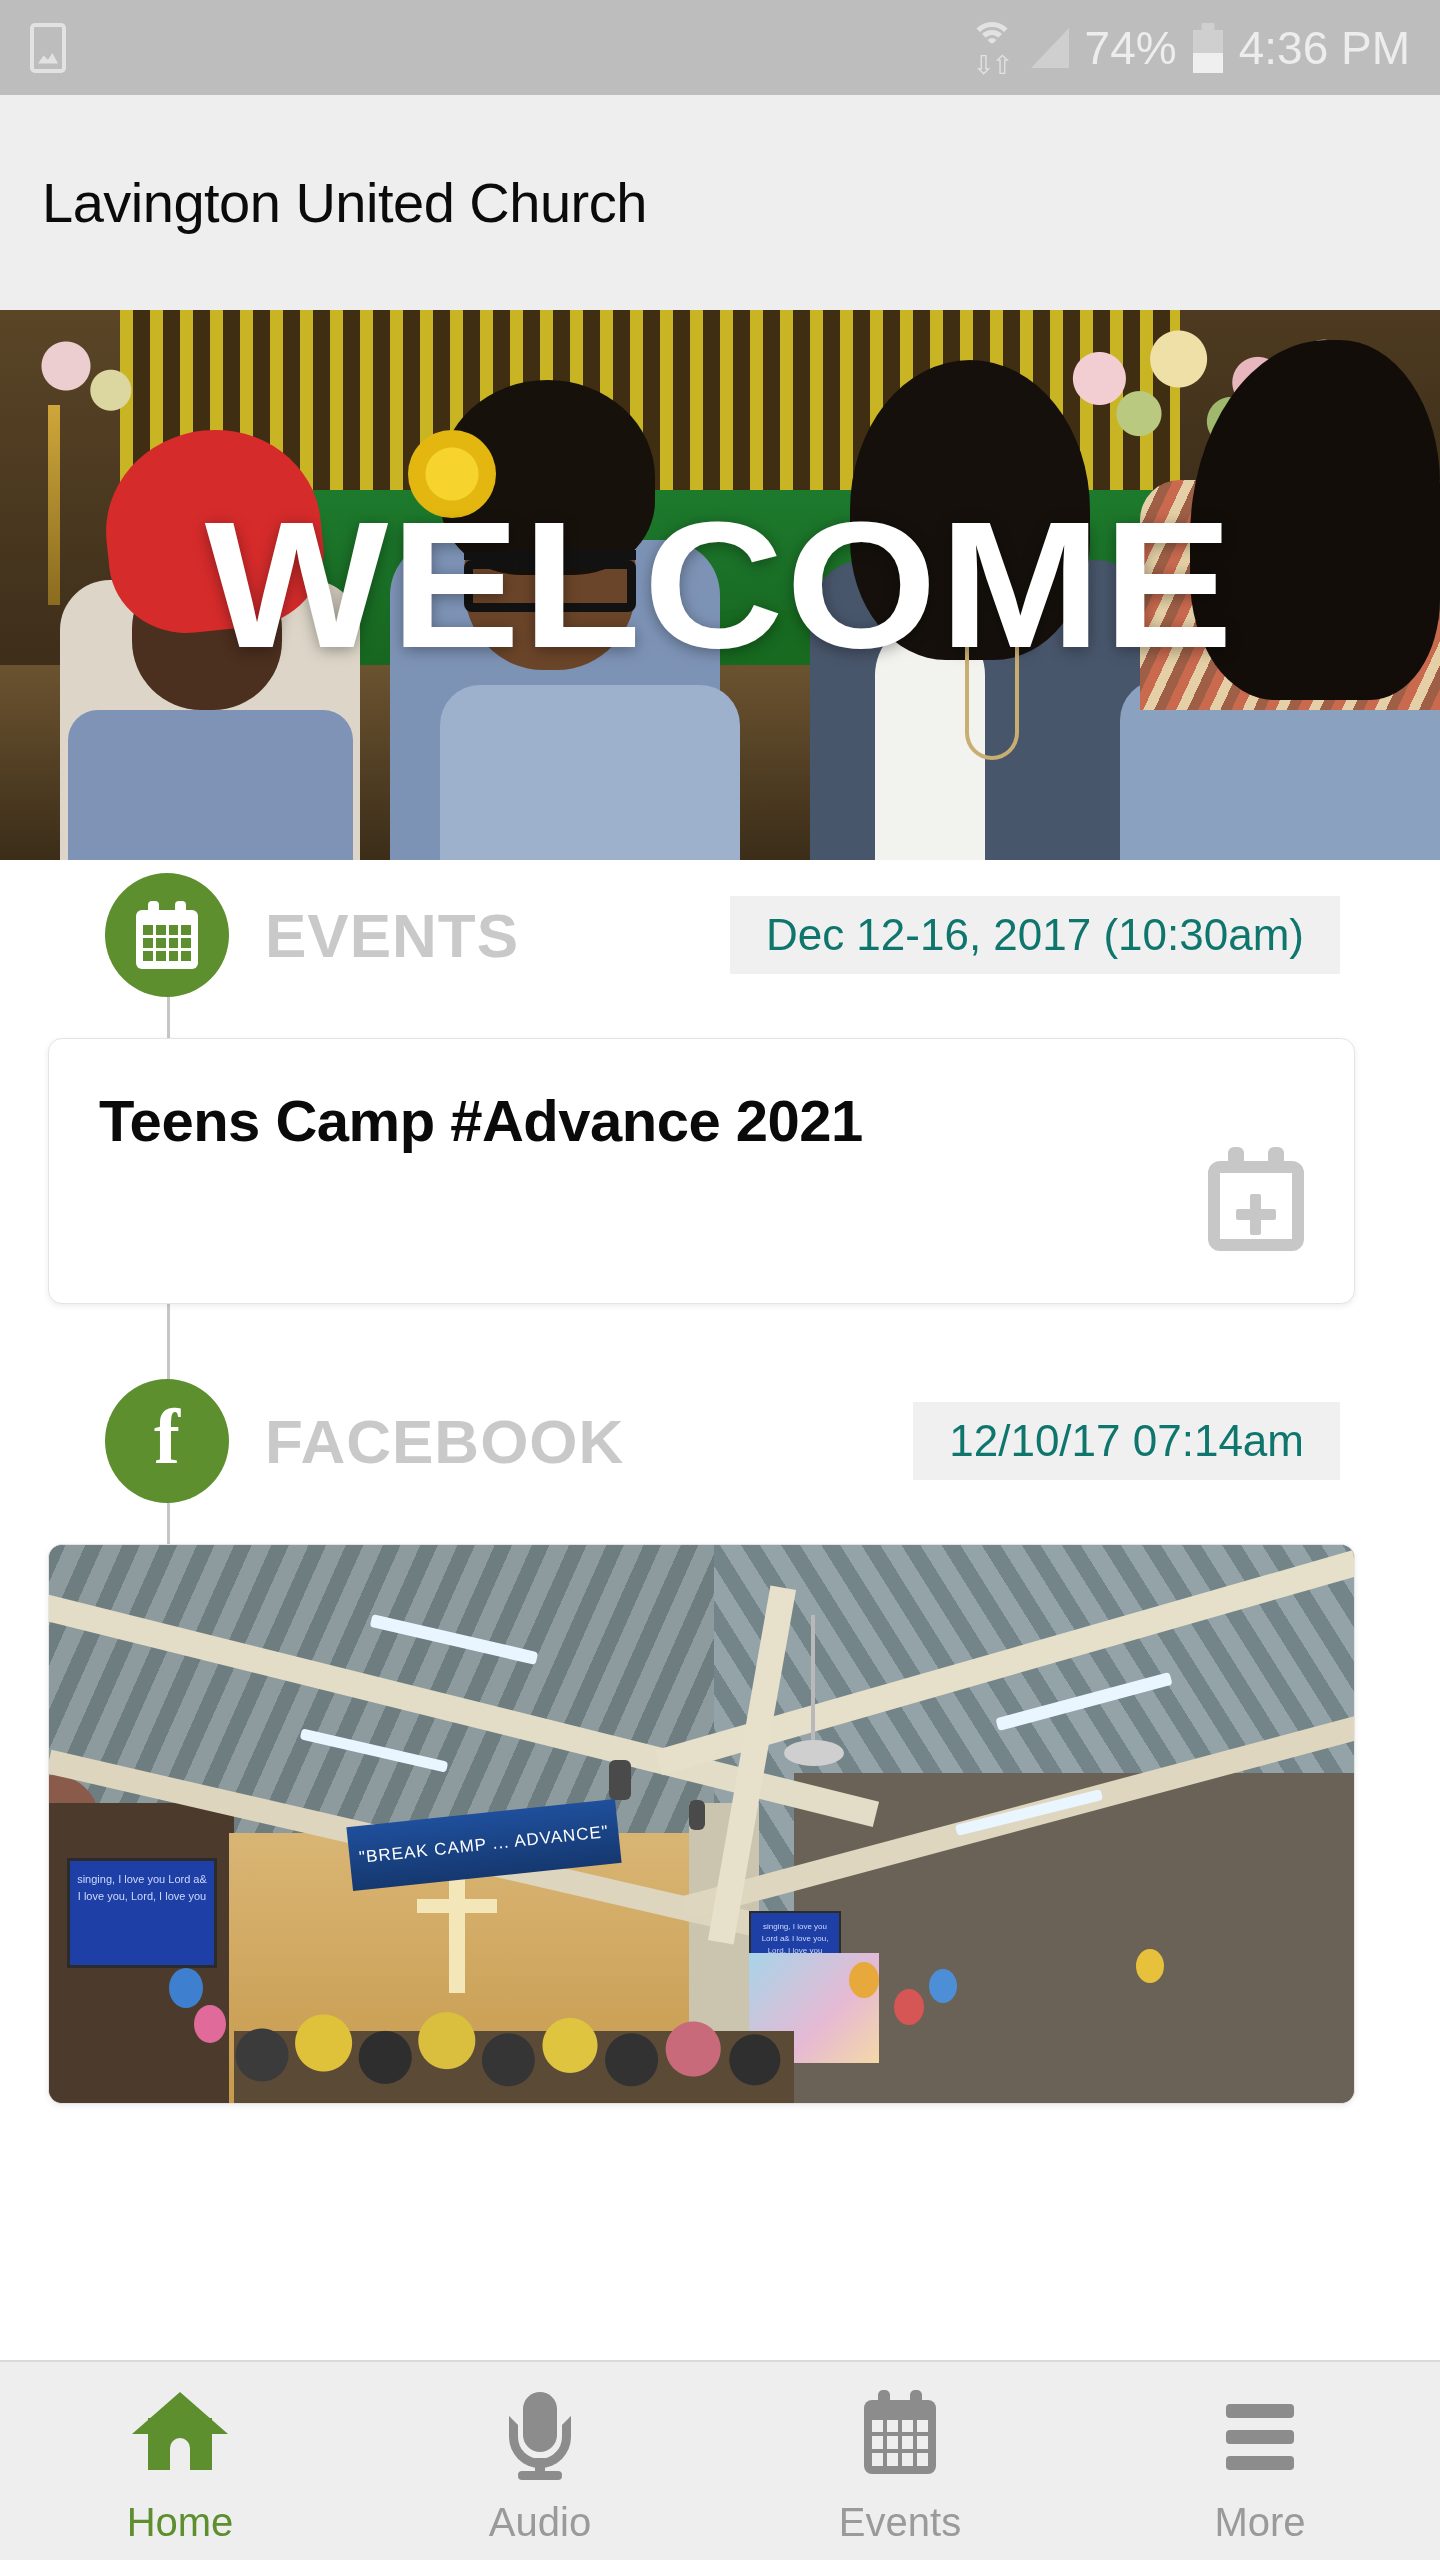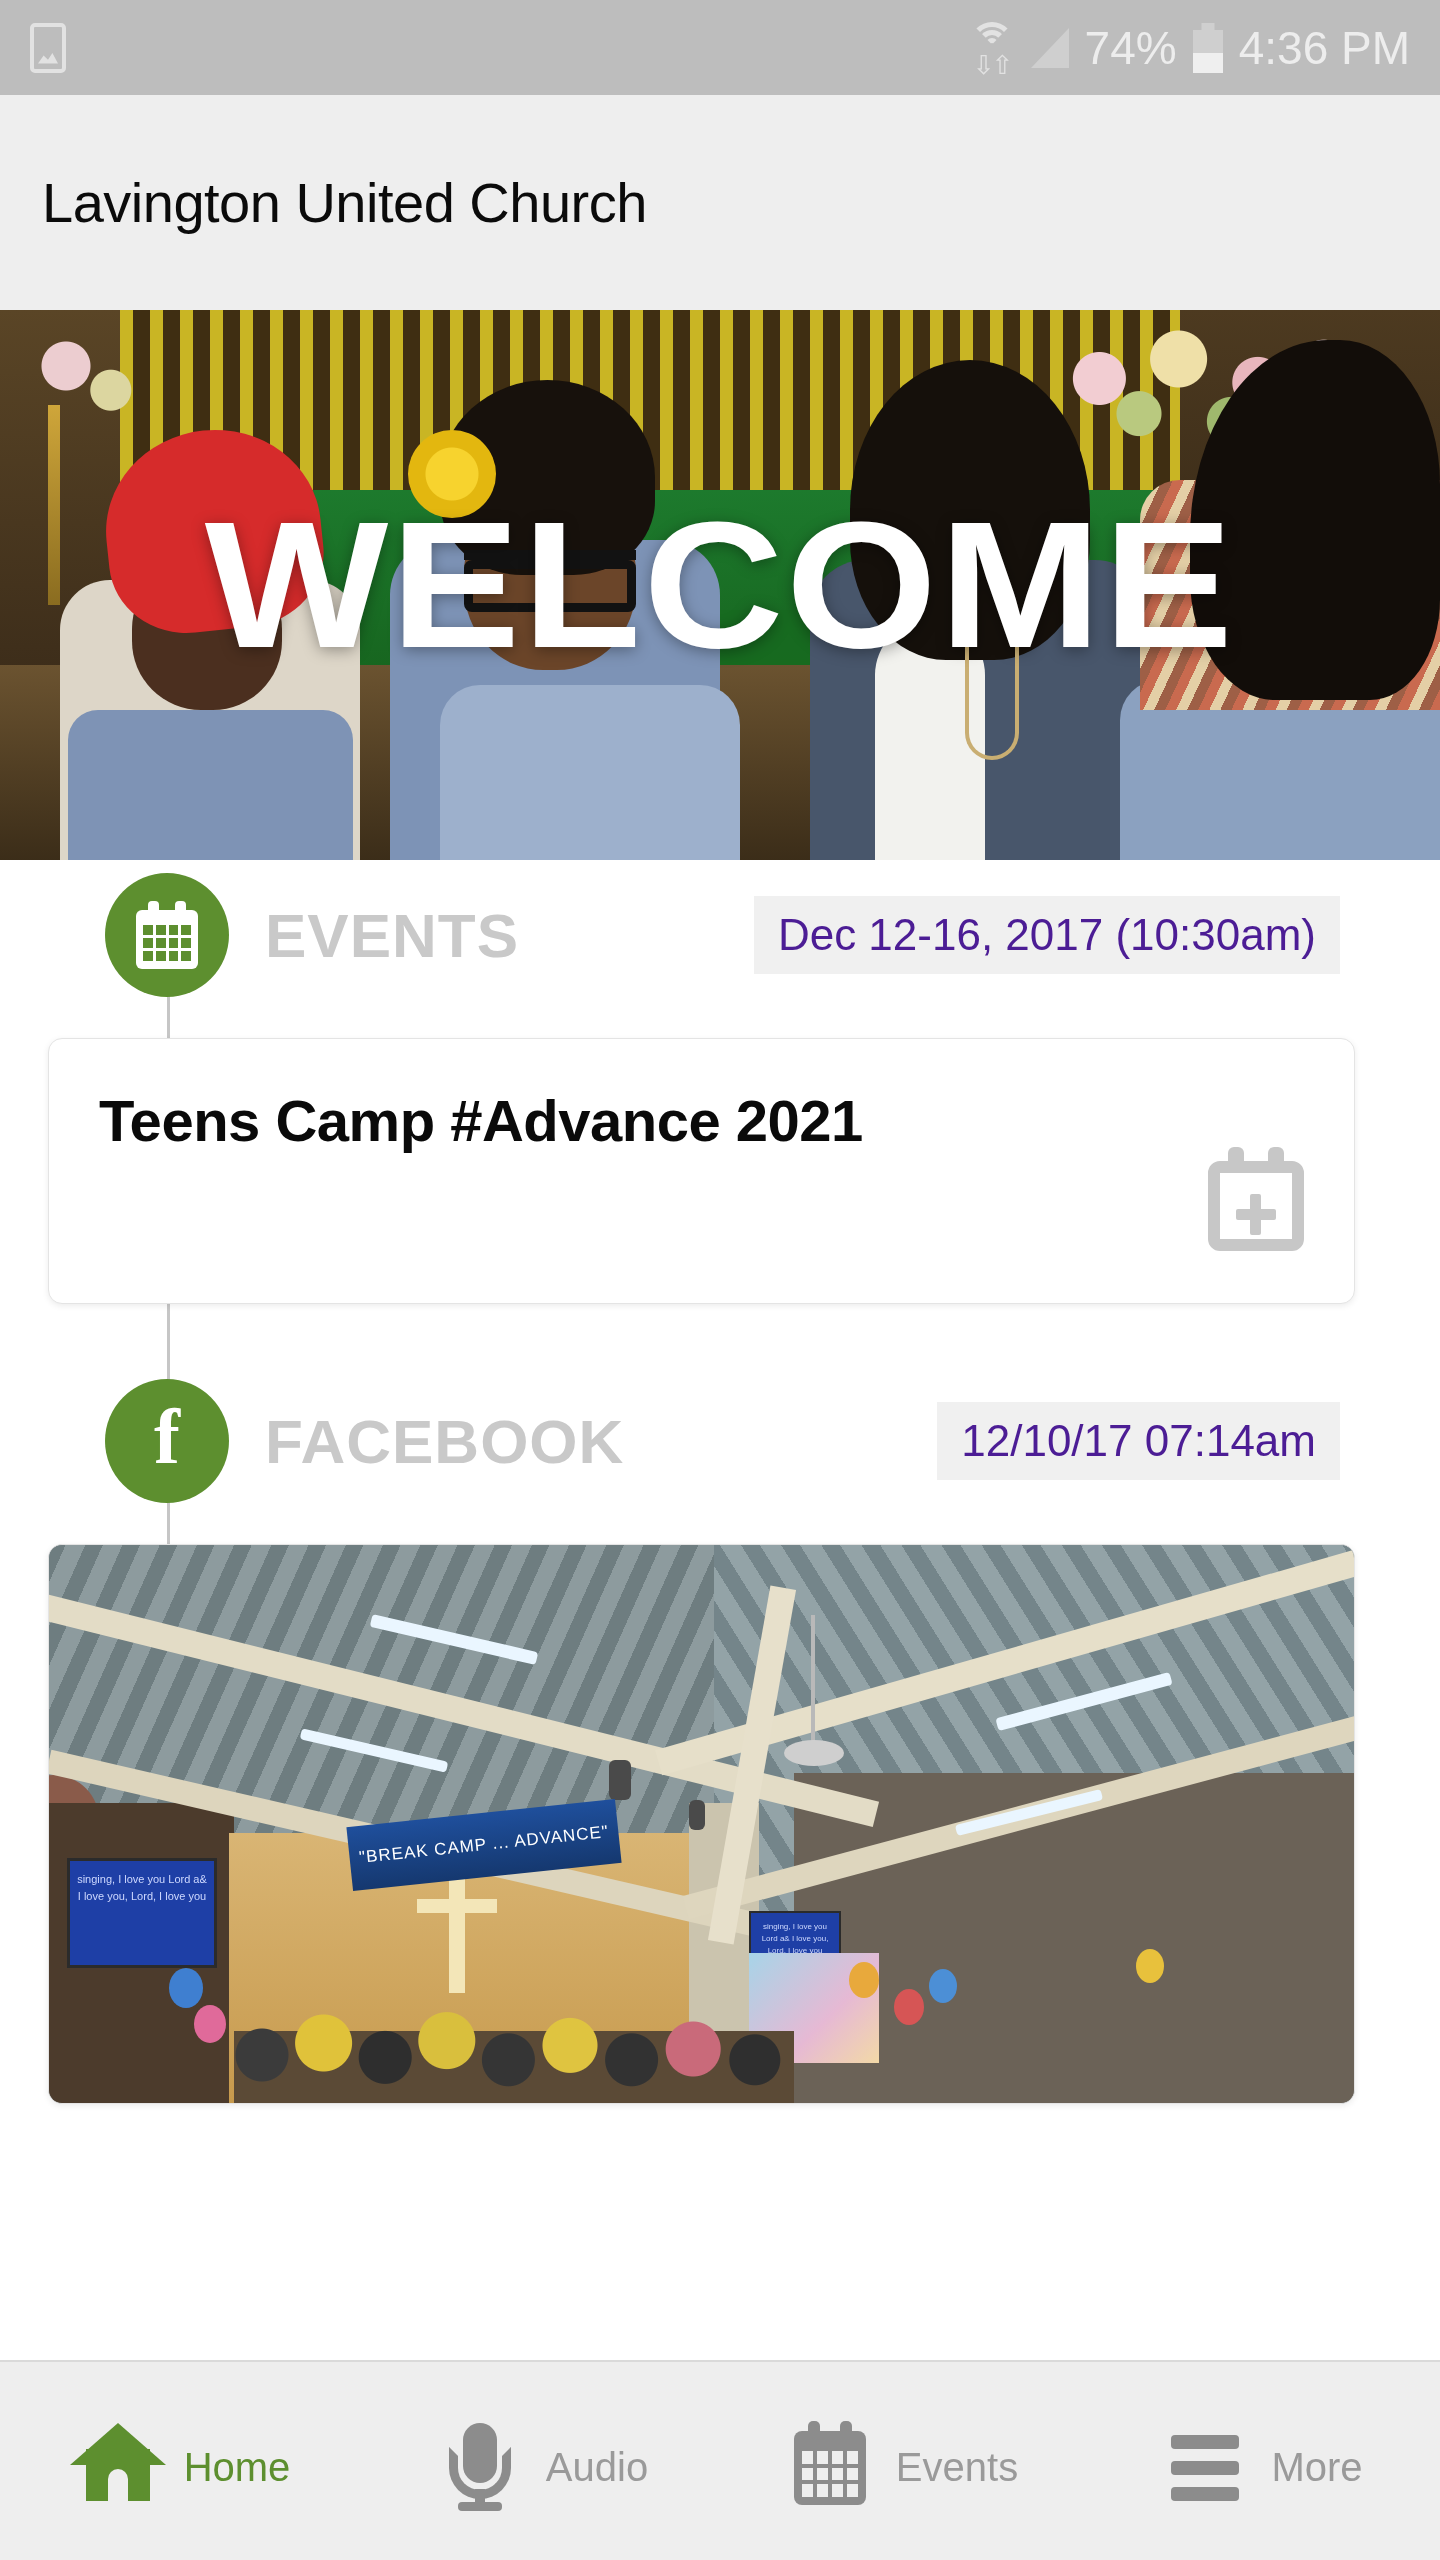--- a/index.html
+++ b/index.html
@@ -271,22 +271,22 @@
     position: relative; z-index: 2;
   }
   .sec-title {
     margin-left: 36px;
     font-family: "Liberation Sans Narrow", "Liberation Sans", sans-serif;
     font-size: 62px; font-weight: 700; color: #c9c9c9;
     letter-spacing: 1px;
   }
   .sec-date {
     margin-left: auto; margin-right: 100px;
-    background: #f0f0f0; color: #4c1d95;
-    font-size: 44px; padding: 14px 24px;
+    background: #f0f0f0; color: #0f766e;
+    font-size: 44px; padding: 14px 36px;
     white-space: nowrap;
   }
 
   
   .cal-glyph { position: relative; width: 62px; height: 68px; }
   .cal-glyph .tab {
     position: absolute; top: 0; width: 11px; height: 18px;
     background: #fff; border-radius: 4px;
   }
   .cal-glyph .tab.l { left: 12px; }
@@ -494,21 +494,21 @@
 
   
   .bottom-nav {
     position: absolute; bottom: 0; left: 0;
     width: 1440px; height: 200px;
     background: #eeeeee;
     border-top: 2px solid #dadada;
     display: flex;
   }
   .nav-item {
-    flex: 1 1 0; display: flex; 
+    flex: 1 1 0; display: flex; flex-direction: column;
     align-items: center; justify-content: center; gap: 18px;
     padding-top: 12px;
   }
   .nav-label { font-size: 40px; color: #9a9a9a; }
   .nav-item.active .nav-label { color: #5d8f2f; }
   .nav-ico { width: 96px; height: 92px; position: relative; }
 
   
   .ico-home .roof {
     position: absolute; top: 2px; left: 50%; transform: translateX(-50%);

